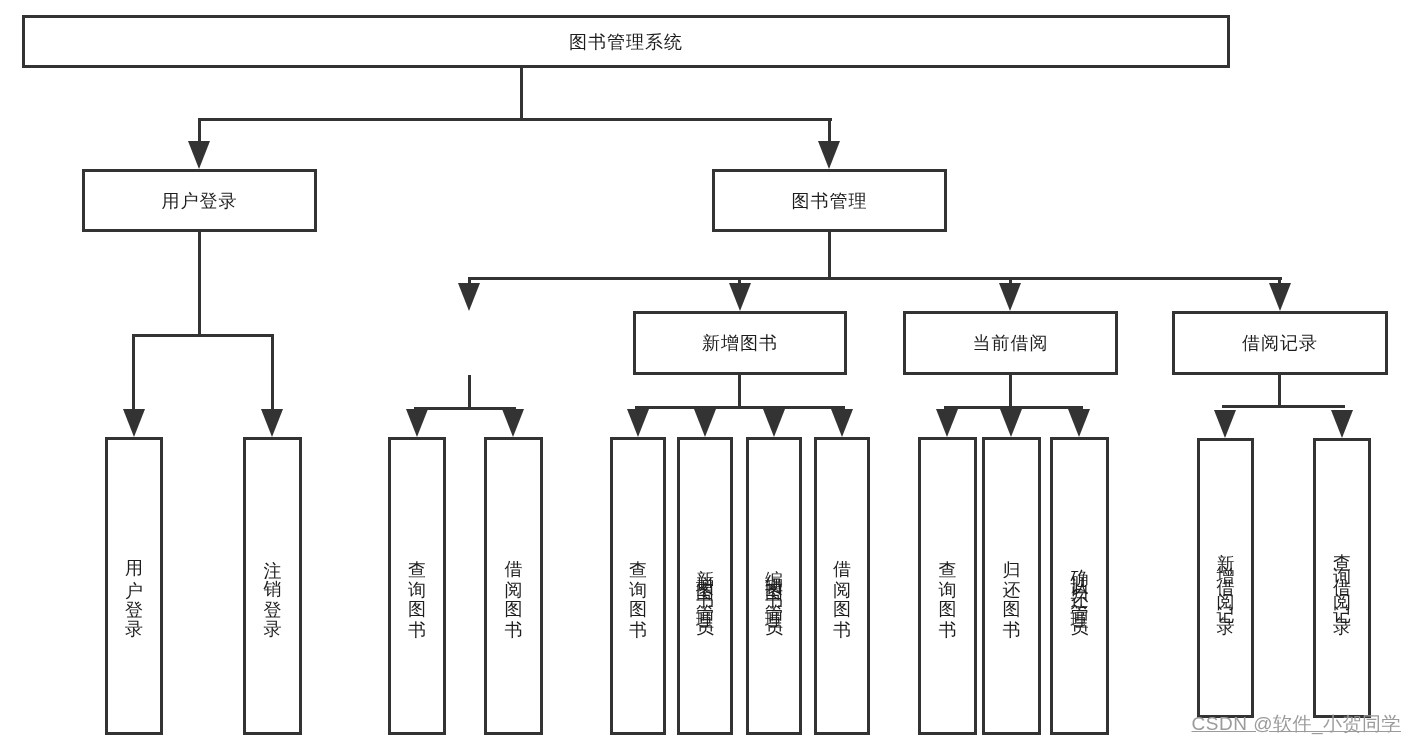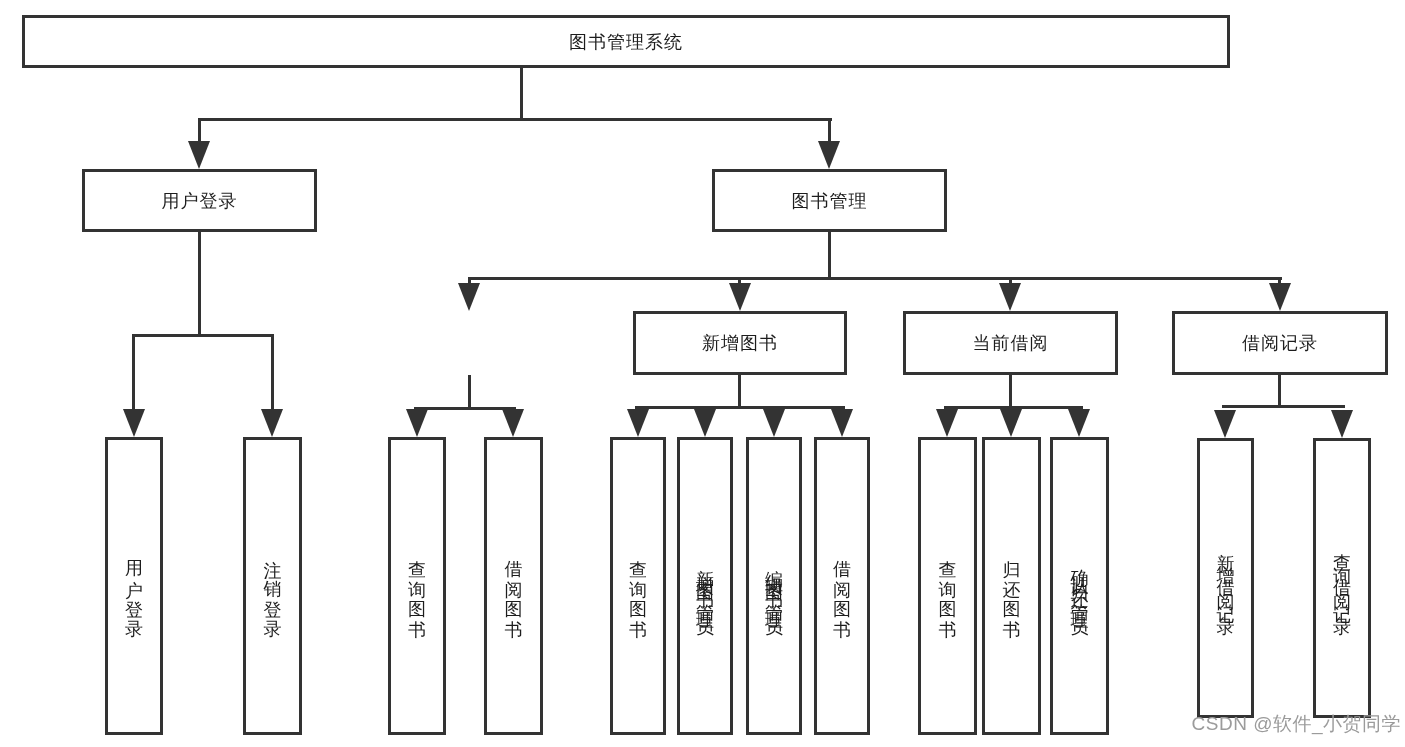--- a/index.html
+++ b/index.html
@@ -70,20 +70,21 @@
     z-index: 1;
   }
   .watermark {
     position: absolute;
     right: 4px;
     top: 711px;
     font-size: 19px;
     color: #9b9b9b;
     letter-spacing: 0.5px;
     z-index: 3;
+    text-decoration: underline;
   }
 </style>
 </head>
 <body>
 
 <div id="canvas">
 
   <div class="box" style="left:22px; top:15px; width:1208px; height:53px;">
     <span>图书管理系统</span>
   </div>

